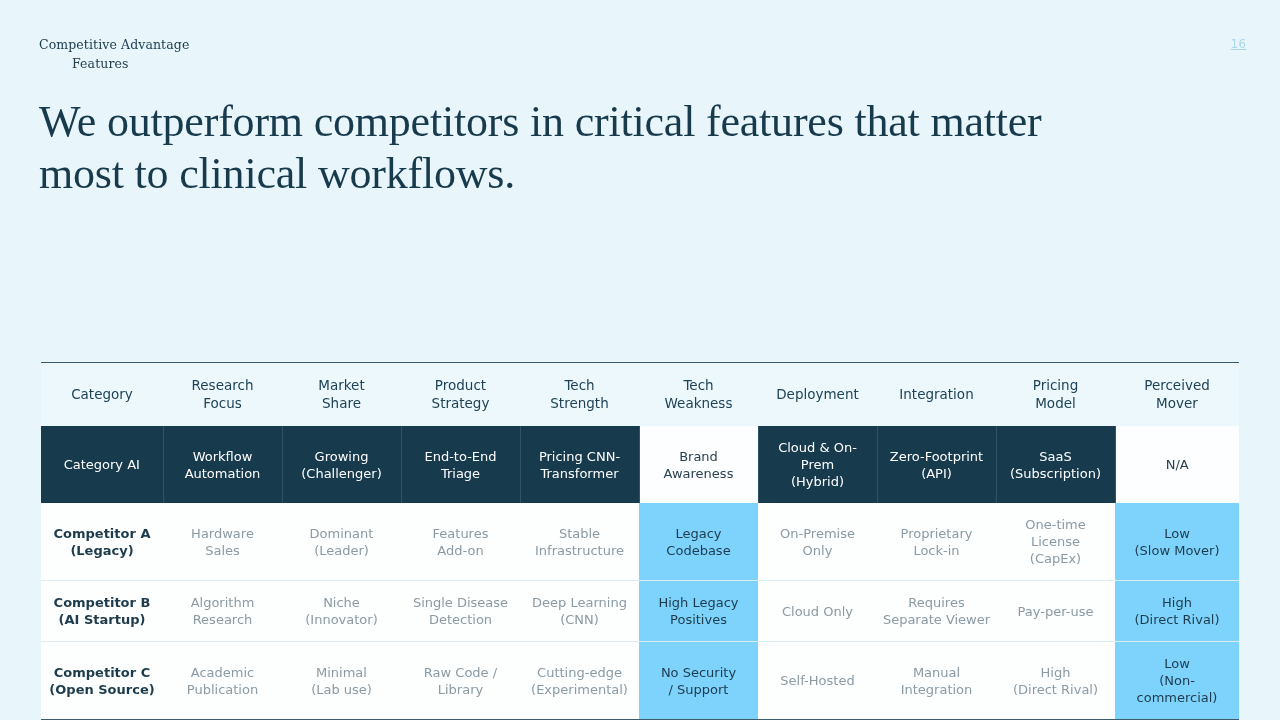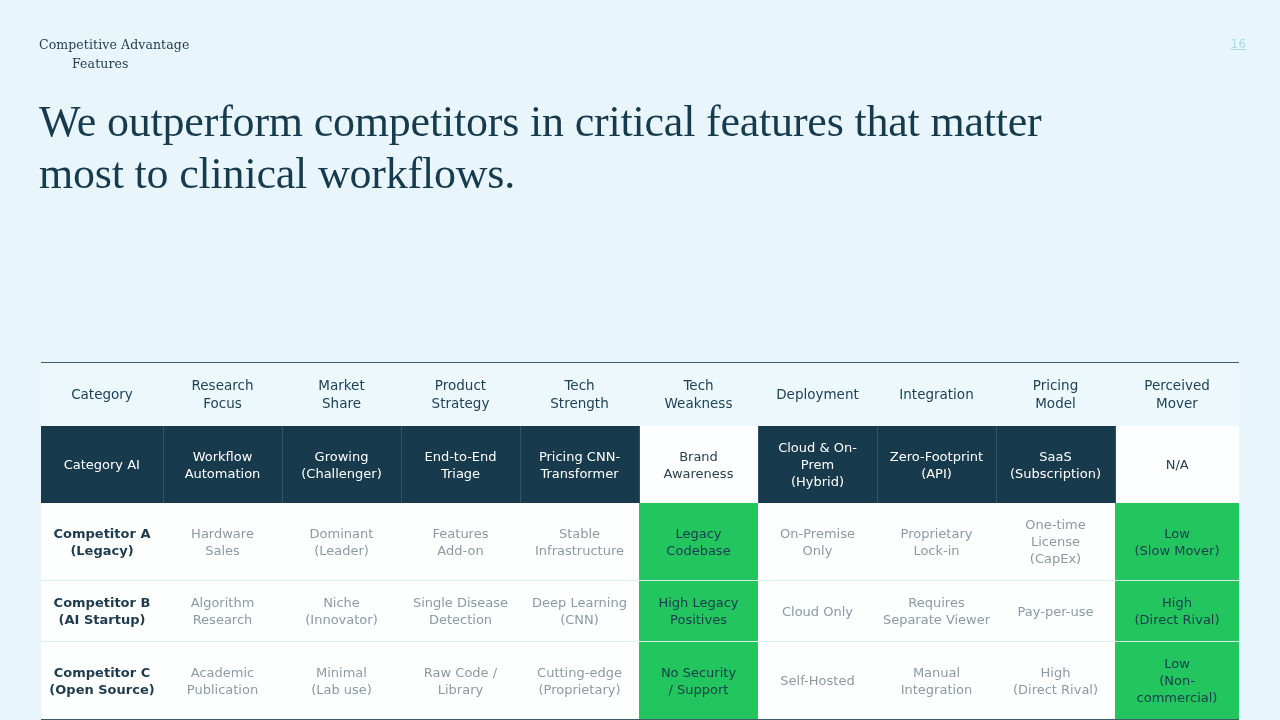--- a/index.html
+++ b/index.html
@@ -126,21 +126,21 @@
   }
   tr.row-comp:last-child td { border-bottom: none; }
 
   tr.row-comp td.cell-name {
     color: #1e3murky;
     color: #1d3b4c;
     font-weight: 700;
   }
 
   tr.row-comp td.cell-hl {
-    background: #22c55e;
+    background: #7dd3fc;
     color: #1d3b4c;
   }
 
   .overflow-cell { overflow: hidden; }
 </style>
 </head>
 <body>
 
 <div class="kicker">
   <div>Competitive Advantage</div>
@@ -252,21 +252,21 @@
         <tr class="row-comp">
           <td class="cell-name">Competitor C
 (Open Source)</td>
           <td>Academic
 Publication</td>
           <td>Minimal
 (Lab use)</td>
           <td>Raw Code /
 Library</td>
           <td>Cutting-edge
-(Proprietary)</td>
+(Experimental)</td>
           <td class="cell-hl">No Security
 / Support</td>
           <td>Self-Hosted</td>
           <td>Manual
 Integration</td>
           <td>High
 (Direct Rival)</td>
           <td class="cell-hl overflow-cell">Low
 (Non-commercial)</td>
         </tr>

